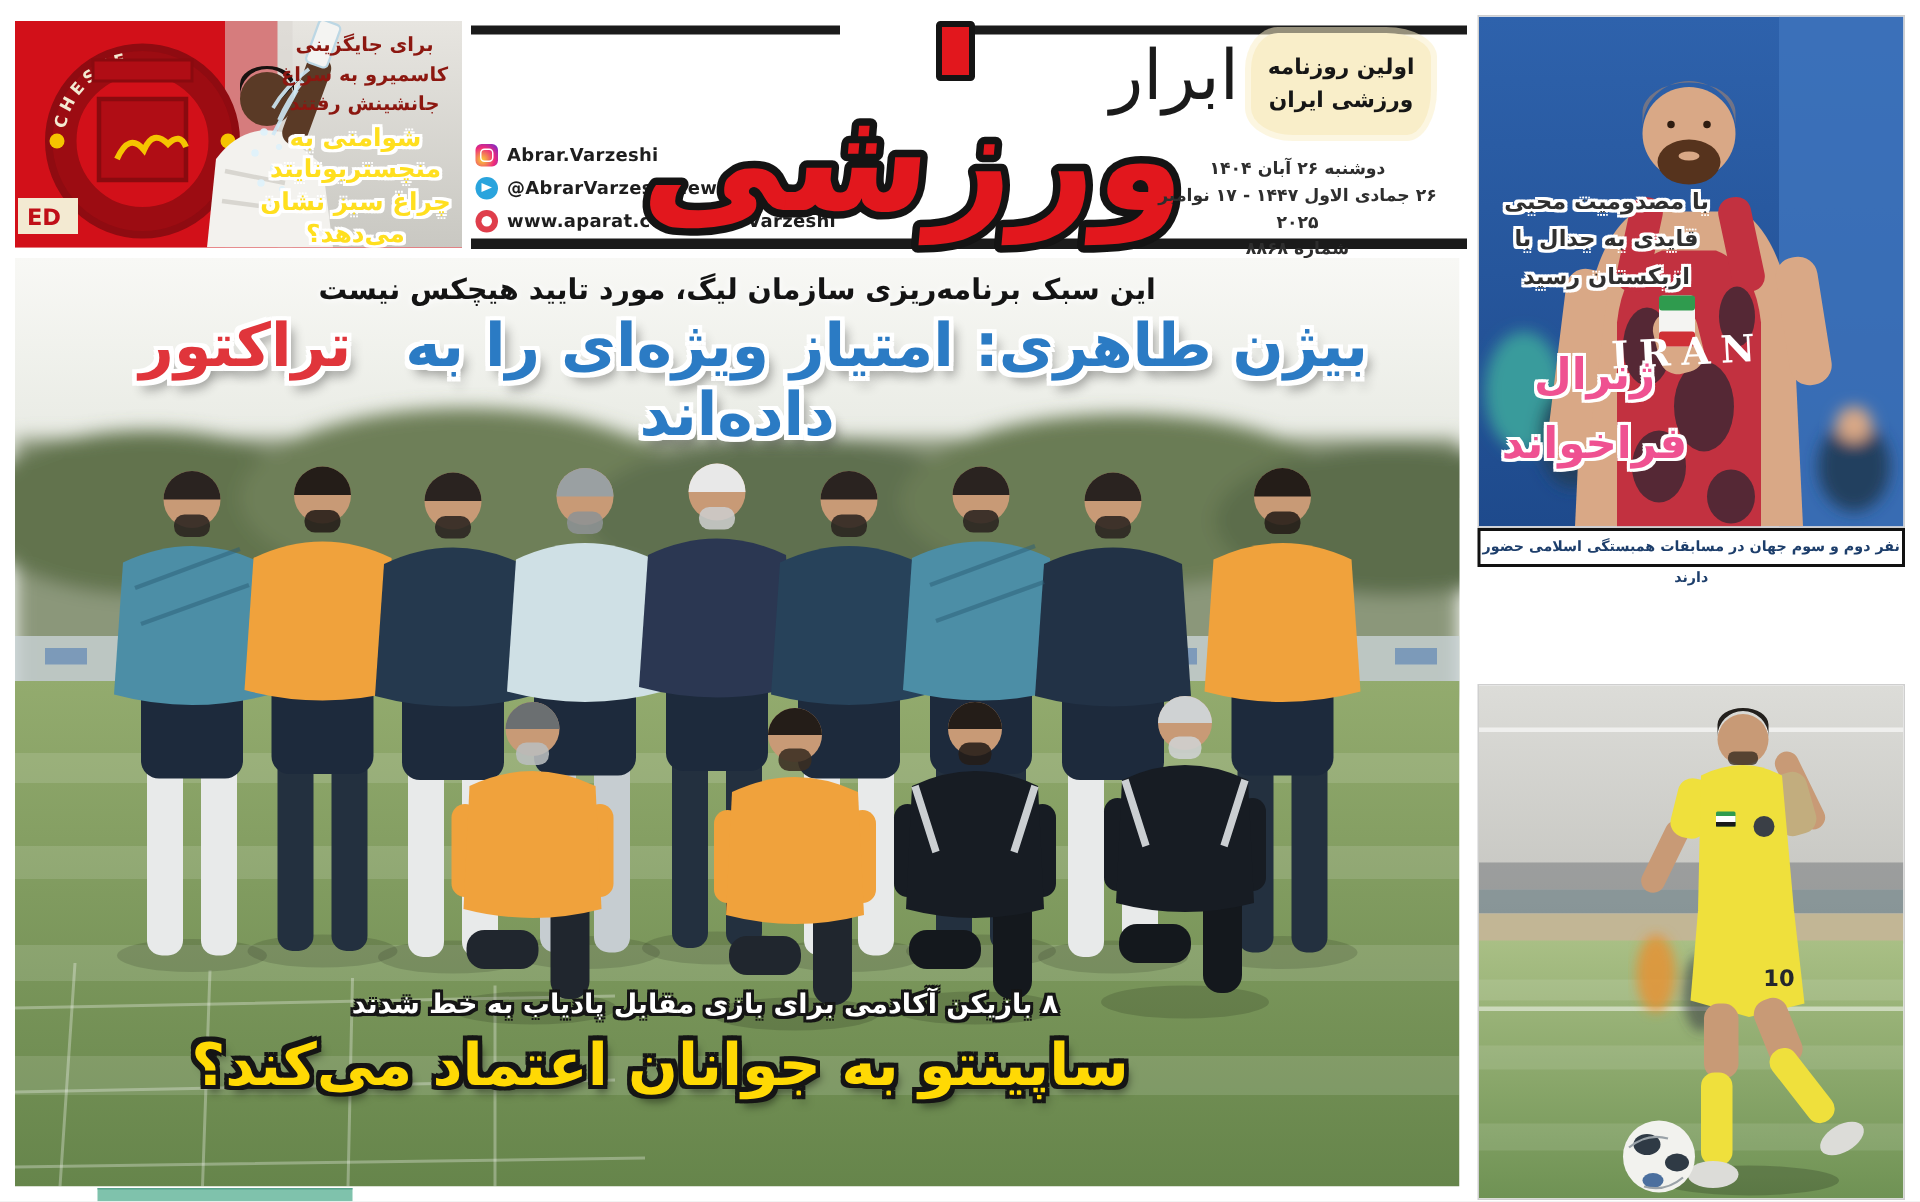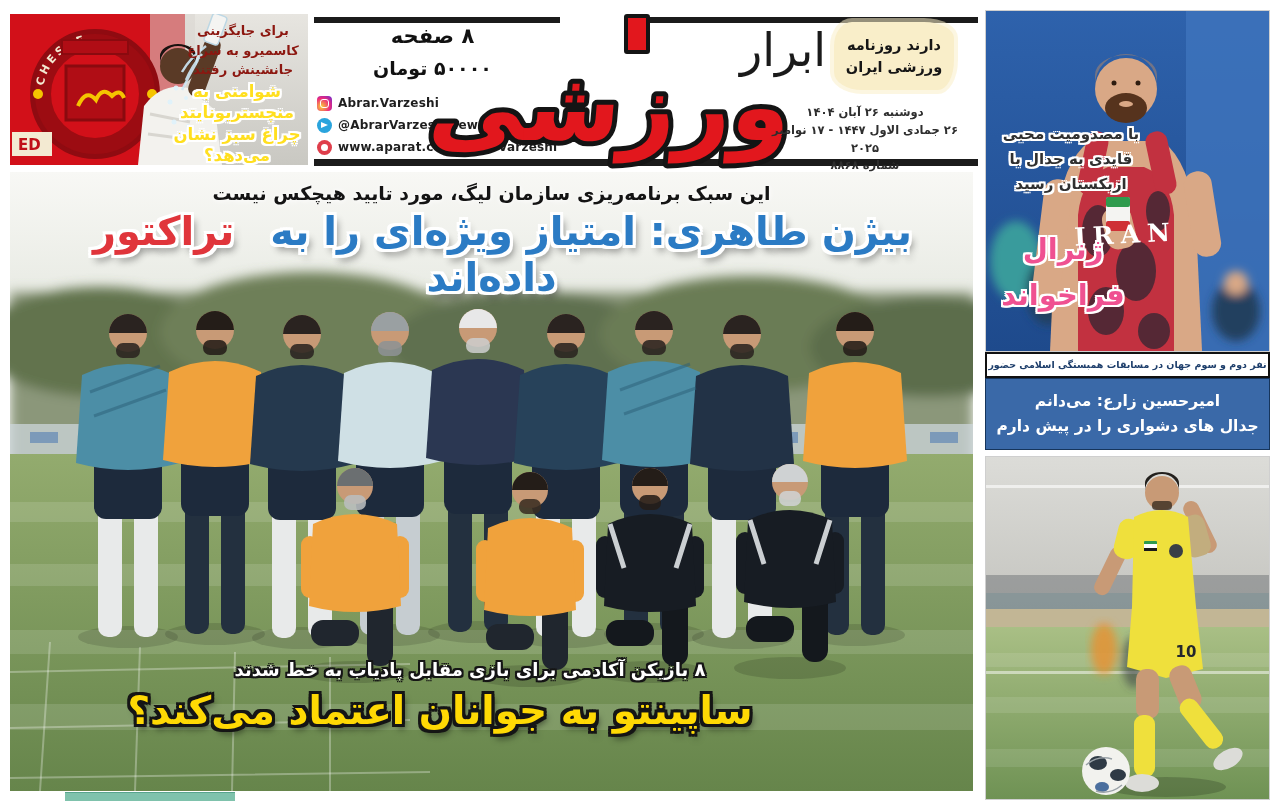--- a/index.html
+++ b/index.html
@@ -75,24 +75,20 @@
 </head>
 <body>
 
 <div id="page">
 
   <div id="masthead" class="abs">
     <div id="bar-top-left" class="bar"></div>
     <div id="bar-top-right" class="bar"></div>
     <div id="bar-bottom" class="bar"></div>
 
-    <div id="pages-price" class="abs rtl ctr">
-      <div id="pages-label">۸ صفحه</div>
-      <div id="price-label">۵۰۰۰۰ تومان</div>
-    </div>
 
     <div id="social" class="abs">
       <div class="social-row">
         <span class="sicon insta"></span>
         <span class="social-text">Abrar.Varzeshi</span>
       </div>
       <div class="social-row">
         <span class="sicon tg"></span>
         <span class="social-text">@AbrarVarzeshiNews</span>
       </div>
@@ -102,21 +98,21 @@
       </div>
     </div>
 
     <div id="logo-block" class="abs"></div>
     <svg id="logo-svg" class="abs" viewBox="0 0 666 170">
       <text x="471" y="66" font-size="46" font-weight="500" fill="#1a1a1a" text-anchor="middle">ابرار</text>
       <text x="308" y="140" font-size="96" font-weight="bold" fill="#e2171d" stroke="#141414" stroke-width="10" paint-order="stroke" stroke-linejoin="round" text-anchor="middle" transform="skewX(-5)">ورزشی</text>
     </svg>
 
     <div id="badge" class="abs rtl">
-      <div class="badge-line">دارند روزنامه</div>
+      <div class="badge-line">اولین روزنامه</div>
       <div class="badge-line">ورزشی ایران</div>
     </div>
 
     <div id="date-block" class="abs">
       <div class="date-line">دوشنبه ۲۶ آبان ۱۴۰۴</div>
       <div class="date-line">۲۶ جمادی الاول ۱۴۴۷ - ۱۷ نوامبر ۲۰۲۵</div>
       <div class="date-line">شماره ۸۸۶۸</div>
     </div>
   </div>
 
@@ -330,24 +326,20 @@
           <ellipse cx="140" cy="93" rx="7" ry="3" fill="#d9a886"></ellipse>
           <circle cx="128" cy="72" r="2.5" fill="#2e1c10"></circle>
             <circle cx="152" cy="72" r="2.5" fill="#2e1c10"></circle>
           <text x="140" y="232" text-anchor="middle" font-size="25" font-weight="bold" fill="#fff" letter-spacing="7" font-family="DejaVu Serif, serif" transform="rotate(-3 140 232)">IRAN</text>
         </g>
       </svg>
     </div>
 
     <div id="wrestle-caption" class="abs ctr">نفر دوم و سوم جهان در مسابقات همبستگی اسلامی حضور دارند</div>
 
-    <div id="wrestle-headline" class="abs">
-      <div class="wrestle-h-line">امیرحسین زارع: می‌دانم</div>
-      <div class="wrestle-h-line">جدال های دشواری را در پیش دارم</div>
-    </div>
 
     <div id="football-card" class="abs">
       <svg width="283" height="342" viewBox="0 0 283 342">
         <defs>
           <linearGradient id="standsG" x1="0" y1="0" x2="0" y2="1">
             <stop offset="0" stop-color="#dcdcd8"></stop>
               <stop offset="1" stop-color="#c2c2bd"></stop>
           </linearGradient>
           <linearGradient id="pitchG" x1="0" y1="0" x2="0" y2="1">
             <stop offset="0" stop-color="#a9bf85"></stop>

